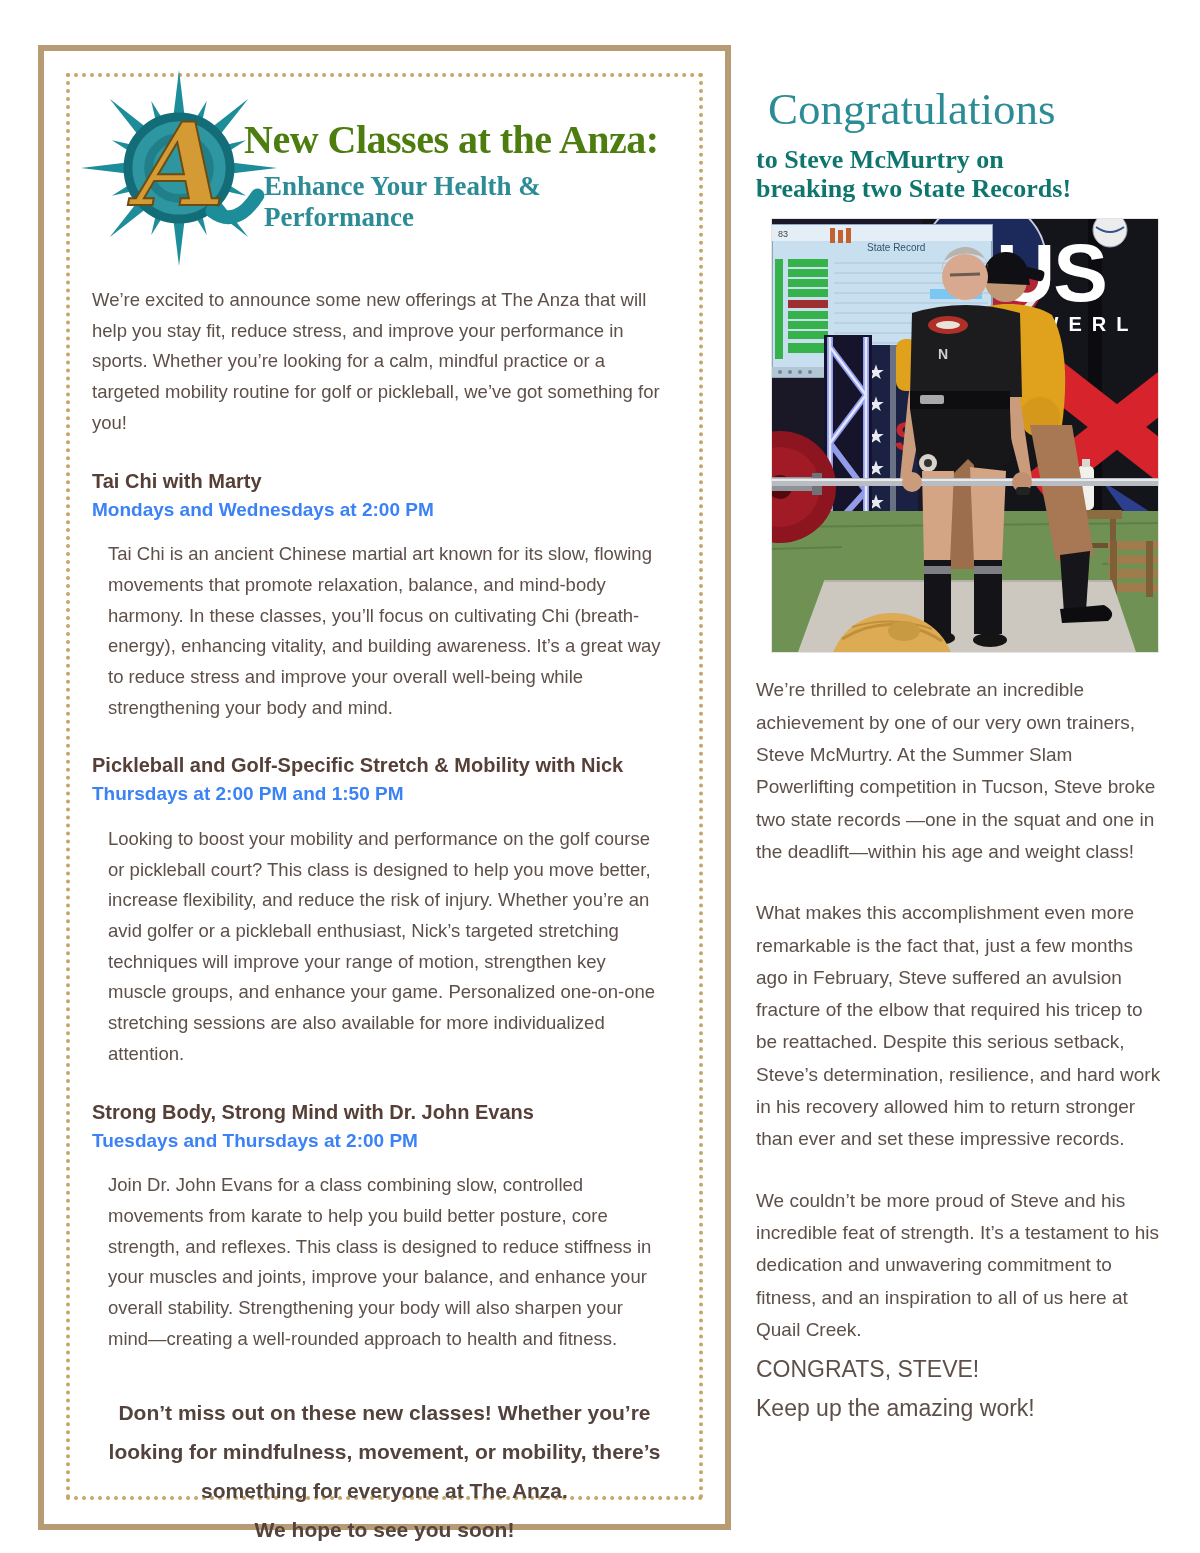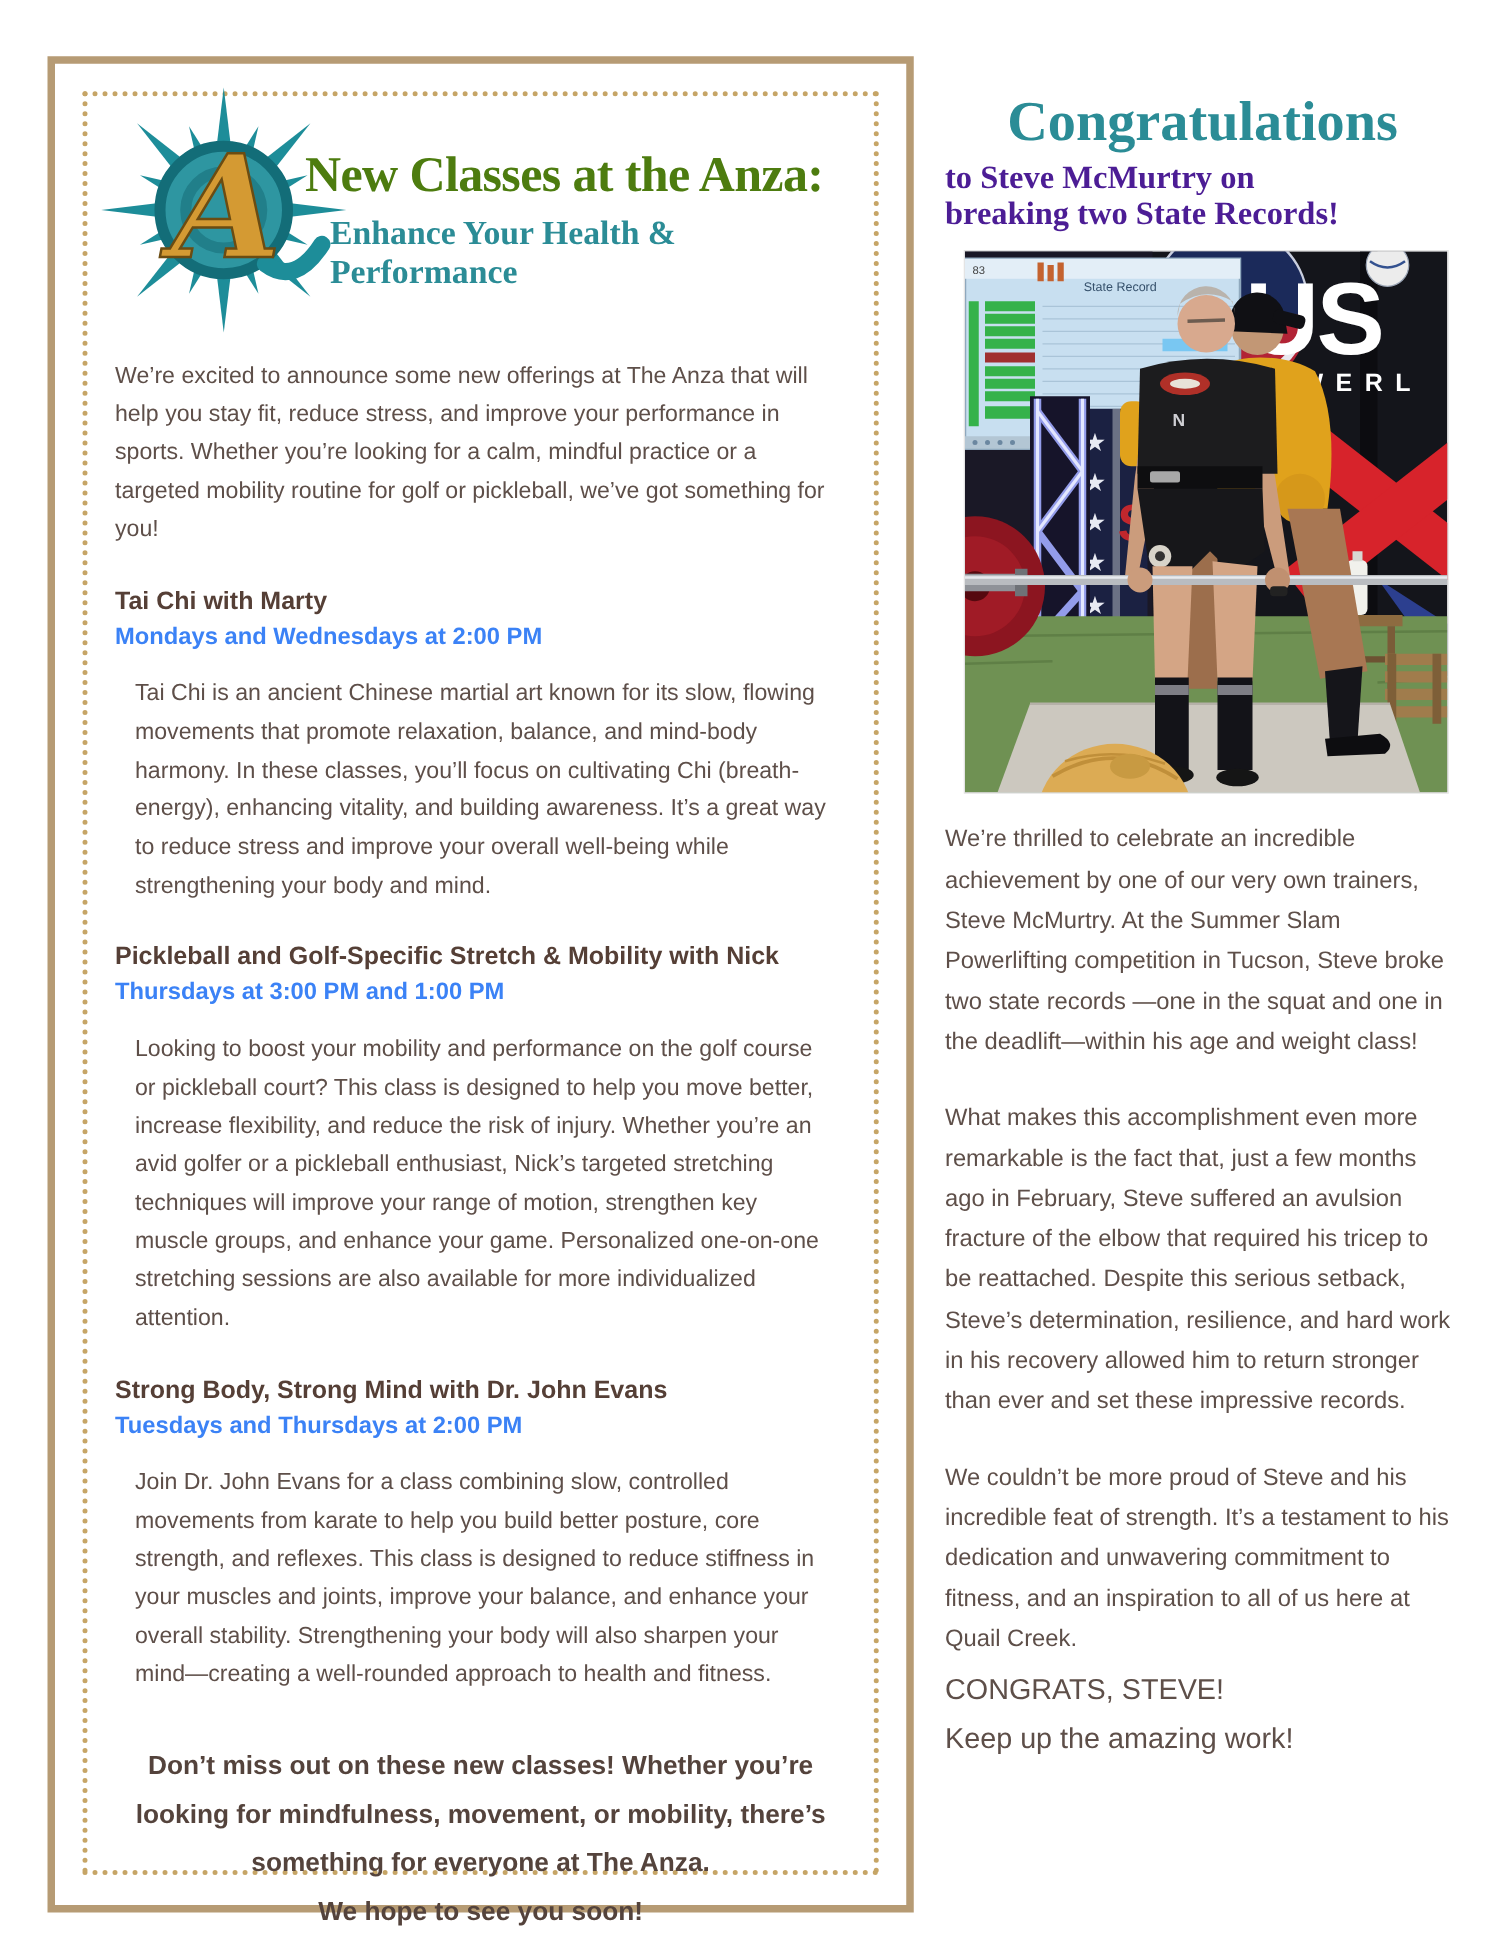--- a/index.html
+++ b/index.html
@@ -40,26 +40,26 @@
     margin:2px 0 3px;font-size:19px;font-weight:bold;color:#3b82f6;line-height:1.4;
   }
   .sec-body{margin:16px;}
   .closing{
     margin:40px 4px 0;text-align:center;font-weight:bold;
     font-size:21px;line-height:1.85;color:#54433c;
   }
   
   .right-col{position:absolute;left:756px;top:74px;width:412px;}
   .congrats-title{
-    margin:0;font-family:"Liberation Serif",serif;font-weight:bold;
-    font-size:45px;line-height:1.05;color:#2b8c96;text-align:center;
+    margin:12px;font-family:"Liberation Serif",serif;font-weight:normal;
+    font-size:45px;line-height:1.05;color:#2b8c96;
   }
   .congrats-sub{
     margin:6px 0 0;font-family:"Liberation Serif",serif;font-weight:bold;
-    font-size:26px;line-height:1.12;color:#4c1d95;
+    font-size:26px;line-height:1.12;color:#0f766e;
   }
   .photo-wrap{margin:16px 0 0 16px;width:386px;height:433px;
     outline:1px solid #e4e4e4;}
   .photo-wrap svg{display:block;width:386px;height:433px;}
   .right-body{margin-top:22px;}
   .rpara{margin:0 0 29px;font-size:19px;line-height:1.7;color:#5e4f49;}
   .rpara.last{margin-bottom:4px;}
   .congrats-line{
     margin:0;text-align:left;font-size:23px;line-height:1.68;color:#5e4f49;
   }
@@ -110,21 +110,21 @@
     <p class="para">We’re excited to announce some new offerings at The Anza that will help you stay fit, reduce stress, and improve your performance in sports. Whether you’re looking for a calm, mindful practice or a targeted mobility routine for golf or pickleball, we’ve got something for you!</p>
 
     <section class="class-sec">
       <h3 class="sec-title">Tai Chi with Marty</h3>
       <p class="sec-sched">Mondays and Wednesdays at 2:00 PM</p>
       <p class="para sec-body">Tai Chi is an ancient Chinese martial art known for its slow, flowing movements that promote relaxation, balance, and mind-body harmony. In these classes, you’ll focus on cultivating Chi (breath-energy), enhancing vitality, and building awareness. It’s a great way to reduce stress and improve your overall well-being while strengthening your body and mind.</p>
     </section>
 
     <section class="class-sec">
       <h3 class="sec-title">Pickleball and Golf-Specific Stretch &amp; Mobility with Nick</h3>
-      <p class="sec-sched">Thursdays at 3:00 PM and 1:00 PM</p>
+      <p class="sec-sched">Thursdays at 2:00 PM and 1:50 PM</p>
       <p class="para sec-body">Looking to boost your mobility and performance on the golf course or pickleball court? This class is designed to help you move better, increase flexibility, and reduce the risk of injury. Whether you’re an avid golfer or a pickleball enthusiast, Nick’s targeted stretching techniques will improve your range of motion, strengthen key muscle groups, and enhance your game. Personalized one-on-one stretching sessions are also available for more individualized attention.</p>
     </section>
 
     <section class="class-sec">
       <h3 class="sec-title">Strong Body, Strong Mind with Dr. John Evans</h3>
       <p class="sec-sched">Tuesdays and Thursdays at 2:00 PM</p>
       <p class="para sec-body">Join Dr. John Evans for a class combining slow, controlled movements from karate to help you build better posture, core strength, and reflexes. This class is designed to reduce stiffness in your muscles and joints, improve your balance, and enhance your overall stability. Strengthening your body will also sharpen your mind—creating a well-rounded approach to health and fitness.</p>
     </section>
 
     <p class="closing">

